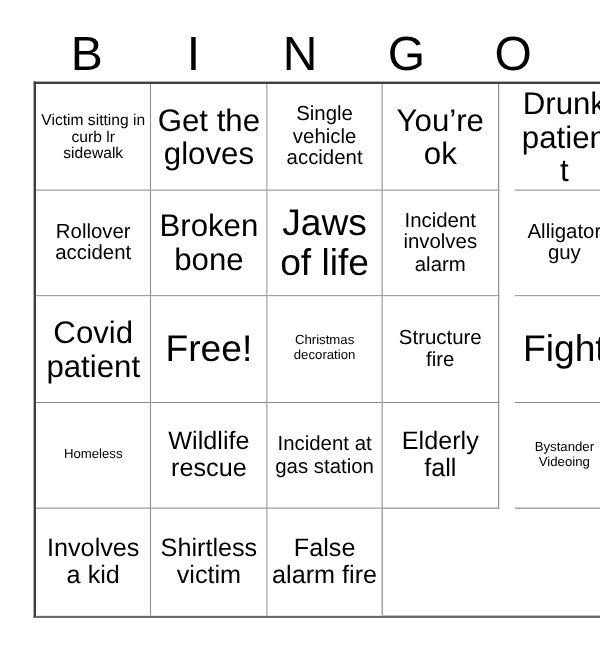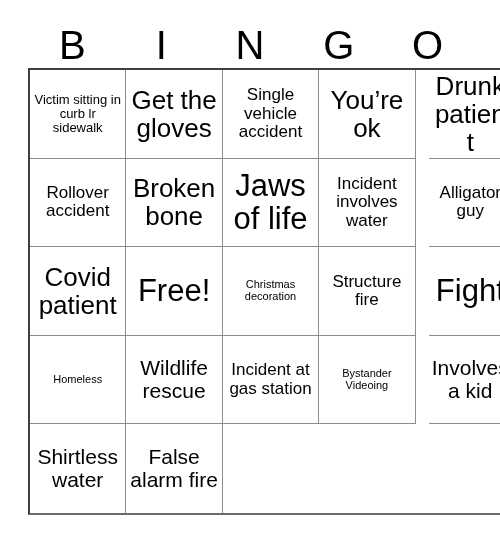--- a/index.html
+++ b/index.html
@@ -123,21 +123,21 @@
     <div class="cell fs-m">
         <span class="cell-text">Rollover accident</span>
       </div>
     <div class="cell fs-xl">
         <span class="cell-text">Broken bone</span>
       </div>
     <div class="cell fs-xxl">
         <span class="cell-text">Jaws of life</span>
       </div>
     <div class="cell fs-m">
-        <span class="cell-text">Incident involves water</span>
+        <span class="cell-text">Incident involves alarm</span>
       </div>
 
     <div class="cell fs-m">
         <span class="cell-text">Alligator guy</span>
       </div>
     <div class="cell fs-xl">
         <span class="cell-text">Covid patient</span>
       </div>
     <div class="cell fs-xxl">
         <span class="cell-text">Free!</span>
@@ -154,28 +154,31 @@
       </div>
     <div class="cell fs-s">
         <span class="cell-text">Homeless</span>
       </div>
     <div class="cell fs-l">
         <span class="cell-text">Wildlife rescue</span>
       </div>
     <div class="cell fs-m">
         <span class="cell-text">Incident at gas station</span>
       </div>
+    <div class="cell fs-l">
+        <span class="cell-text">Elderly fall</span>
+      </div>
 
     <div class="cell fs-s">
         <span class="cell-text">Bystander Videoing</span>
       </div>
     <div class="cell fs-l">
         <span class="cell-text">Involves a kid</span>
       </div>
     <div class="cell fs-l">
-        <span class="cell-text">Shirtless water</span>
+        <span class="cell-text">Shirtless victim</span>
       </div>
     <div class="cell fs-l">
         <span class="cell-text">False alarm fire</span>
       </div>
   </div>
 
 </div>
 
 </body></html>

